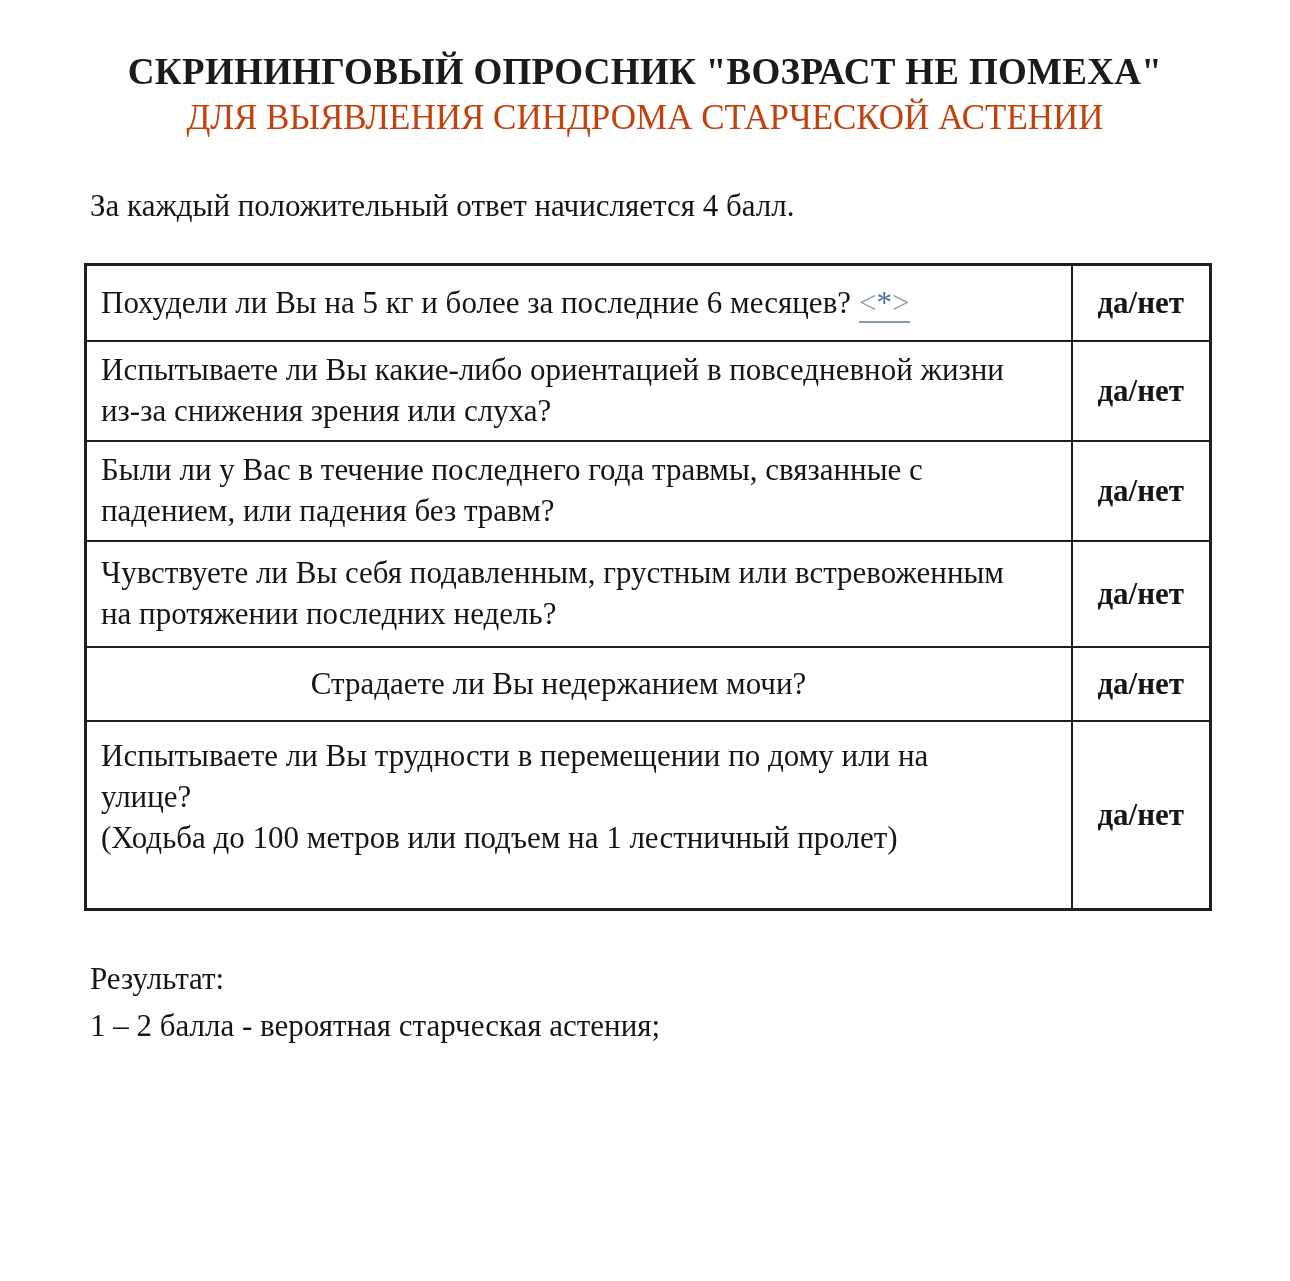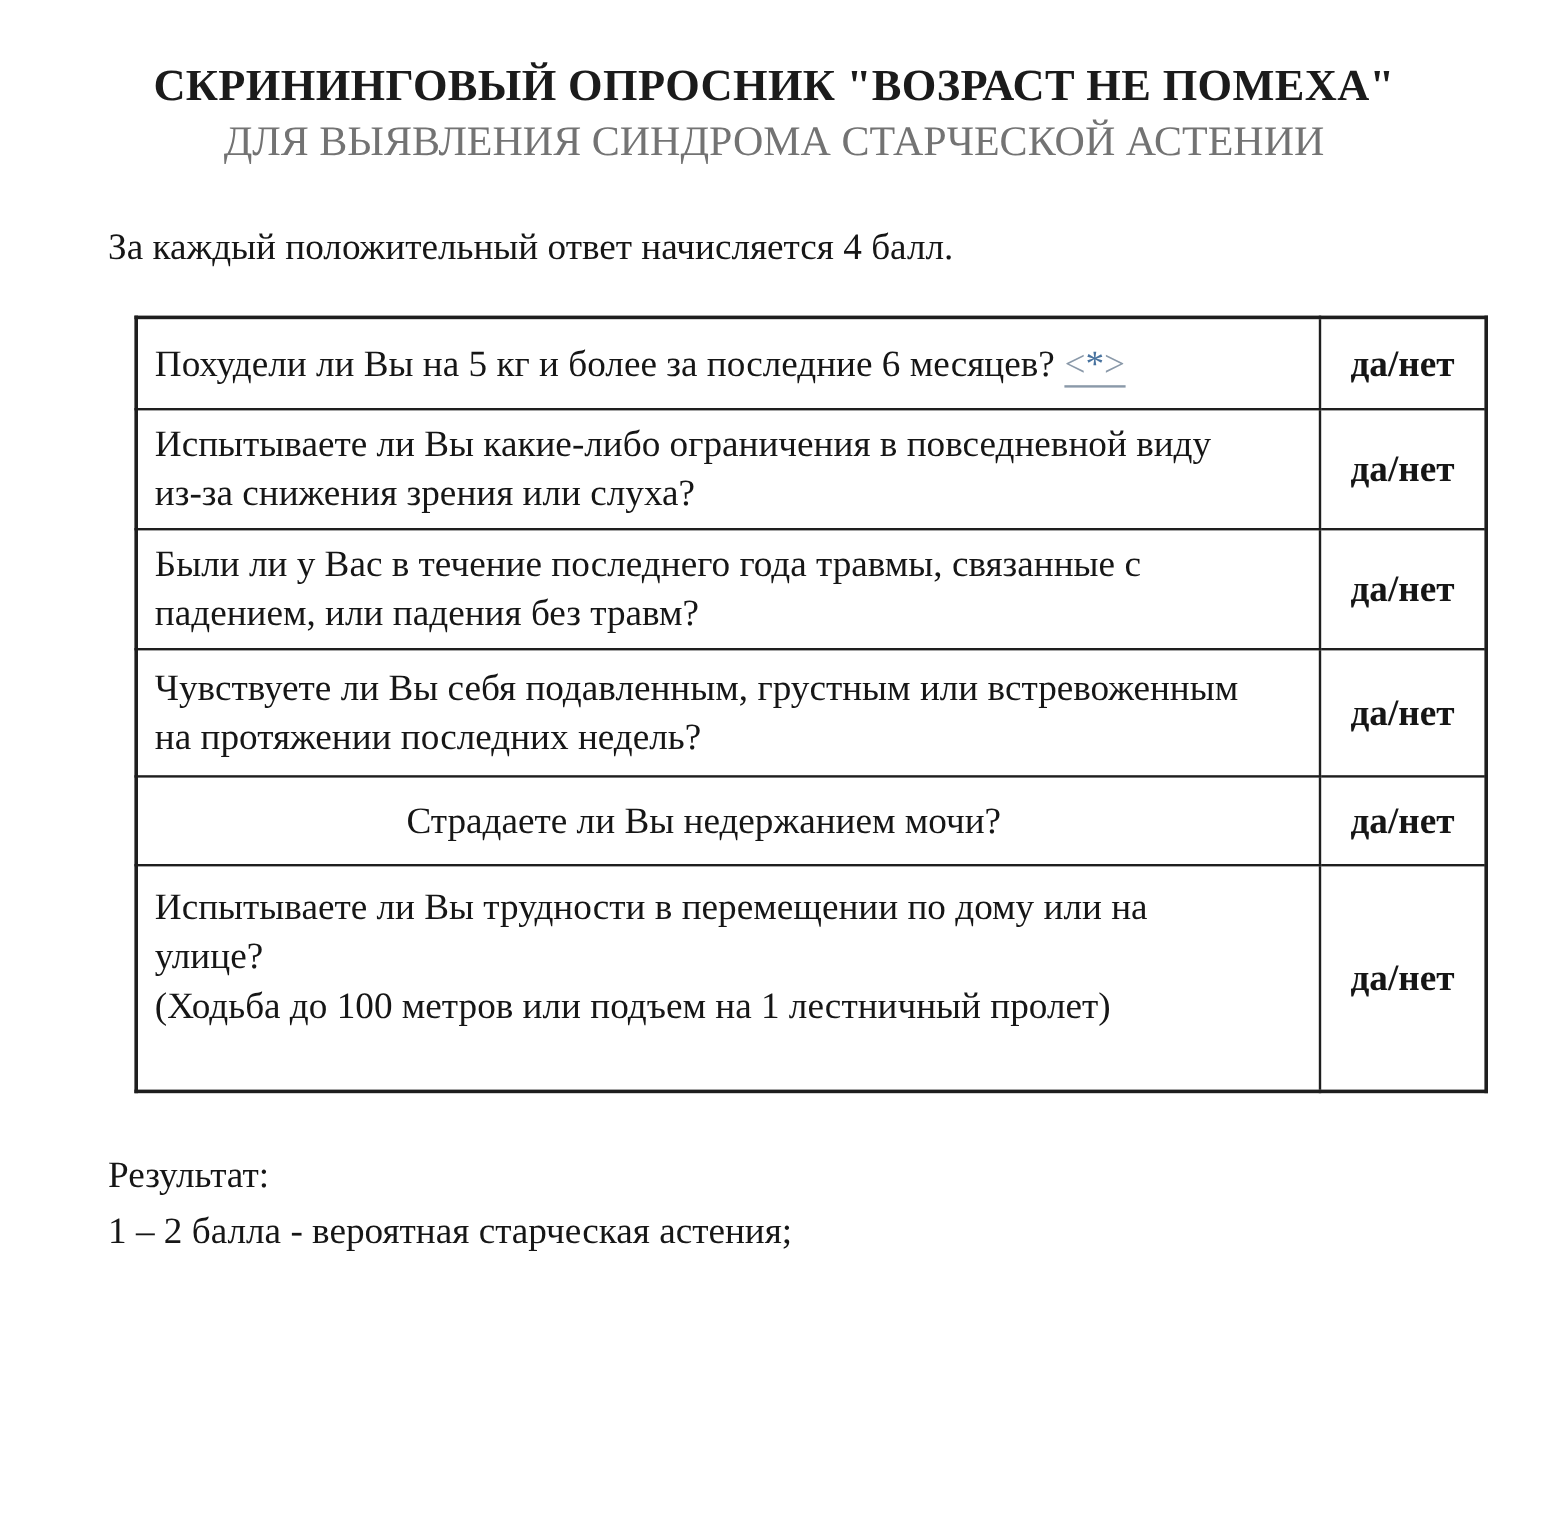--- a/index.html
+++ b/index.html
@@ -25,30 +25,30 @@
     line-height: 1.18;
     letter-spacing: 0.3px;
     color: #1b1b1b;
   }
   .subtitle {
     text-align: center;
     font-size: 35px;
     font-weight: normal;
     line-height: 1.18;
     margin-top: 3px;
-    color: #737373;
+    color: #c2410c;
   }
   .intro {
     margin: 48px 80px 0 90px;
     font-size: 31px;
     line-height: 1.3;
   }
   table.qt {
     border-collapse: collapse;
-    margin: 37px 0 0 112px;
+    margin: 37px 0 0 84px;
     width: 1125px;
     table-layout: fixed;
   }
   table.qt, .qt td {
     border: 2px solid #1e1e1e;
   }
   table.qt {
     border-width: 3px;
   }
   .qt td.q {
@@ -118,21 +118,21 @@
     </colgroup>
     <tbody>
       <tr class="r1">
         <td class="q">
           <div class="qblock"><span>Похудели ли Вы на 5 кг и более за последние 6 месяцев?</span><a class="fn-link"><span class="bracket">&lt;</span><span class="star">*</span><span class="bracket">&gt;</span></a></div>
         </td>
         <td class="a">да/нет</td>
       </tr>
       <tr class="r2">
         <td class="q">
-          <div class="qblock"><span>Испытываете ли Вы какие-либо ограничения в повседневной виду из-за снижения зрения или слуха?</span></div>
+          <div class="qblock"><span>Испытываете ли Вы какие-либо ориентацией в повседневной жизни из-за снижения зрения или слуха?</span></div>
         </td>
         <td class="a">да/нет</td>
       </tr>
       <tr class="r3">
         <td class="q">
           <div class="qblock"><span>Были ли у Вас в течение последнего года травмы, связанные с падением, или падения без травм?</span></div>
         </td>
         <td class="a">да/нет</td>
       </tr>
       <tr class="r4">

